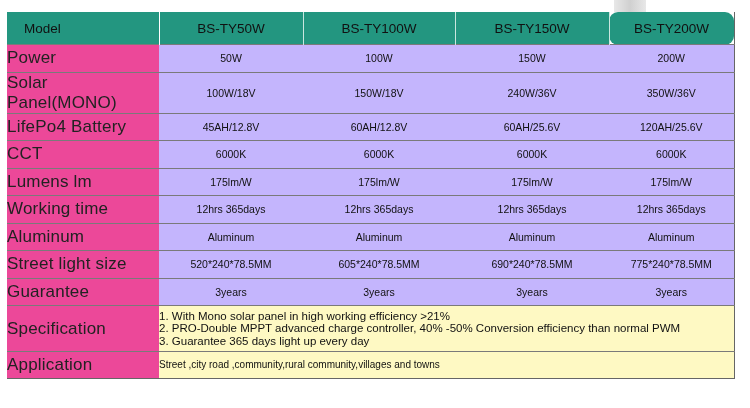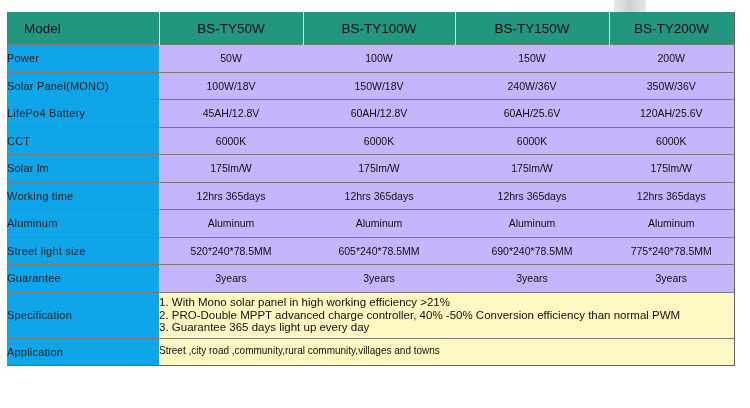--- a/index.html
+++ b/index.html
@@ -7,22 +7,22 @@
   .watermark-bar { position:absolute; left:614px; top:0; width:32px; height:12px; background:linear-gradient(90deg,#e8e8e8,#d0d0d0,#e8e8e8); }
   table.spec { position:absolute; left:7px; top:12px; border-collapse:collapse; width:727px; table-layout:fixed; border-right:1px solid #666; border-bottom:1px solid #666; }
   table.spec td, table.spec th { padding:0; }
   col.c-label { width:152px; }
   col.c1 { width:144px; }
   col.c2 { width:152px; }
   col.c3 { width:154px; }
   col.c4 { width:125px; }
   tr.head th { background:#239680; color:#111; font-weight:normal; font-size:13.5px; height:32px; border-right:1px solid #c9e6df; text-align:center; }
   tr.head th.label { text-align:left; padding-left:17px; border-right:1px solid #ffffff; }
-  tr.head th:last-child { border-right:none; }
-  td.label { background:#0ea5e9; color:#222; font-size:11px; padding-left:17px; letter-spacing:0.2px; border-top:1px solid #7a7a7a;margin-top:20px; }
+  tr.head th:last-child { border-right:none;border-radius:9px; }
+  td.label { background:#ec4899; color:#222; font-size:17px; padding-left:17px; letter-spacing:0.2px; border-top:1px solid #7a7a7a;margin-top:20px; }
   td.val { background:#c4b5fd; color:#111; font-size:10.5px; text-align:center; border-top:1px solid #7a7a7a; }
   tr.row td { height:26.5px; }
   tr.spec-row td { height:45px; }
   tr.app-row td { height:26px; }
   td.wide { text-align:left; padding-left:22px; font-size:11.5px; color:#111; line-height:12.5px; background:#fef9c3; border-top:1px solid #7a7a7a; }
   td.wide.app { font-size:10px; }
   .spec-line { display:block; }
 </style>
 </head>
 <body>
@@ -68,21 +68,21 @@
     <td class="val">120AH/25.6V</td>
   </tr>
   <tr class="row">
     <td class="label">CCT</td>
     <td class="val">6000K</td>
     <td class="val">6000K</td>
     <td class="val">6000K</td>
     <td class="val">6000K</td>
   </tr>
   <tr class="row">
-    <td class="label">Solar lm</td>
+    <td class="label">Lumens lm</td>
     <td class="val">175lm/W</td>
     <td class="val">175lm/W</td>
     <td class="val">175lm/W</td>
     <td class="val">175lm/W</td>
   </tr>
   <tr class="row">
     <td class="label">Working time</td>
     <td class="val">12hrs 365days</td>
     <td class="val">12hrs 365days</td>
     <td class="val">12hrs 365days</td>

